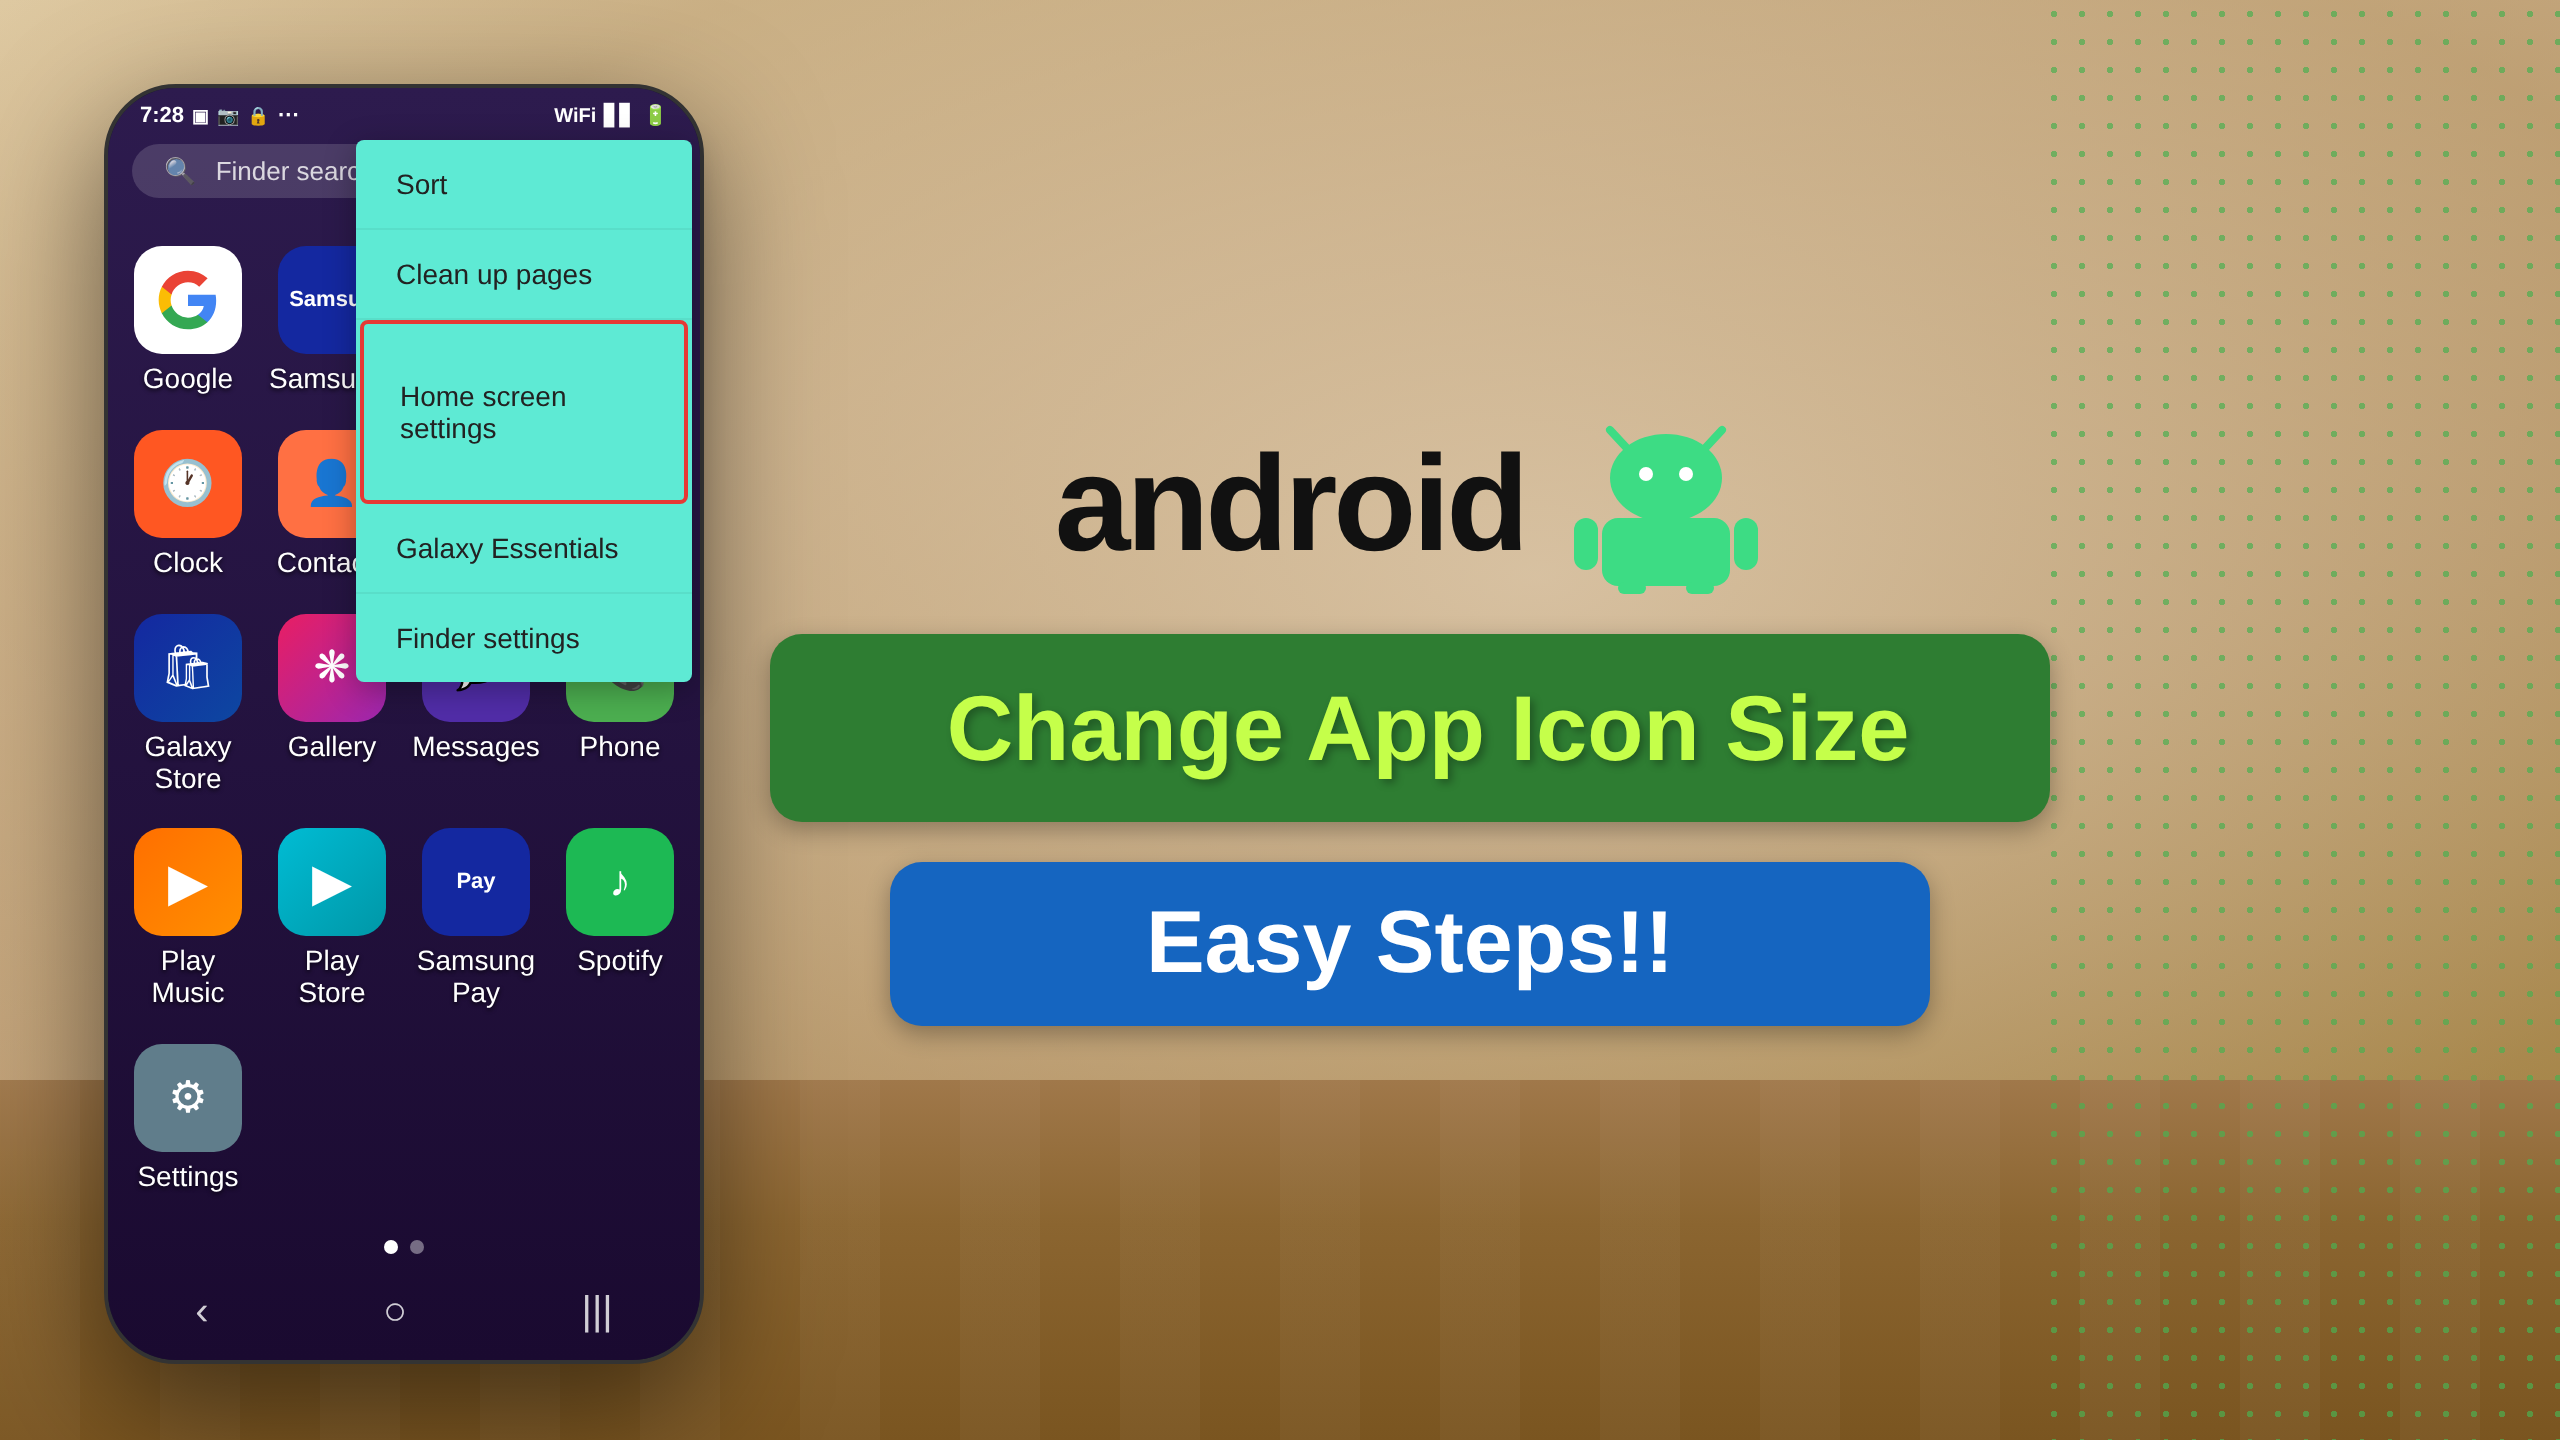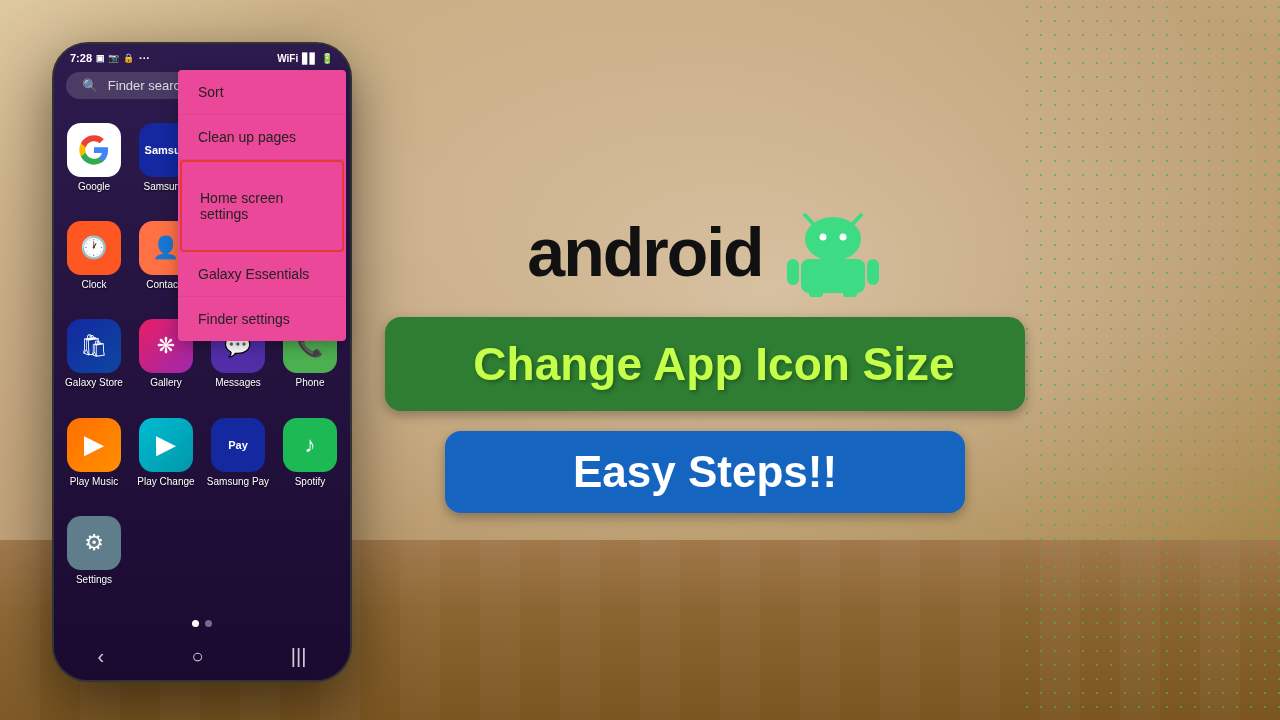--- a/index.html
+++ b/index.html
@@ -132,21 +132,21 @@
       display: flex;
       align-items: center;
       justify-content: center;
       font-size: 22px;
       color: white;
       position: relative;
     }
 
     .app-label {
       color: white;
-      font-size: 10px;
+      font-size: 14px;
       text-align: center;
       text-shadow: 0 1px 2px rgba(0,0,0,0.8);
     }
 
     
     .icon-google { background: white; }
     .icon-samsung { background: #1428A0; }
     .icon-camera { background: #e53935; }
     .icon-chrome { background: white; }
     .icon-clock { background: #ff5722; }
@@ -190,21 +190,21 @@
       font-size: 20px;
       cursor: pointer;
     }
 
     
     .dropdown-menu {
       position: absolute;
       top: 70px;
       left: 178px;
       width: 168px;
-      background: #ec4899;
+      background: #5eead4;
       border-radius: 4px;
       box-shadow: 0 4px 16px rgba(0,0,0,0.3);
       z-index: 100;
       overflow: hidden;
     }
 
     .dropdown-item {
       padding: 14px 20px;
       font-size: 14px;
       color: #222;
@@ -392,21 +392,21 @@
         <div class="app-icon icon-phone">📞</div>
         <span class="app-label">Phone</span>
       </div>
 
       <div class="app-item">
         <div class="app-icon icon-play-music" style="font-size:26px;">▶</div>
         <span class="app-label">Play Music</span>
       </div>
       <div class="app-item">
         <div class="app-icon icon-play-store" style="font-size:26px;">▶</div>
-        <span class="app-label">Play Change</span>
+        <span class="app-label">Play Store</span>
       </div>
 
       <div class="app-item">
         <div class="app-icon icon-samsung-pay" style="font-size:11px;font-weight:bold;">Pay</div>
         <span class="app-label">Samsung Pay</span>
       </div>
       <div class="app-item">
         <div class="app-icon icon-spotify">♪</div>
         <span class="app-label">Spotify</span>
       </div>

